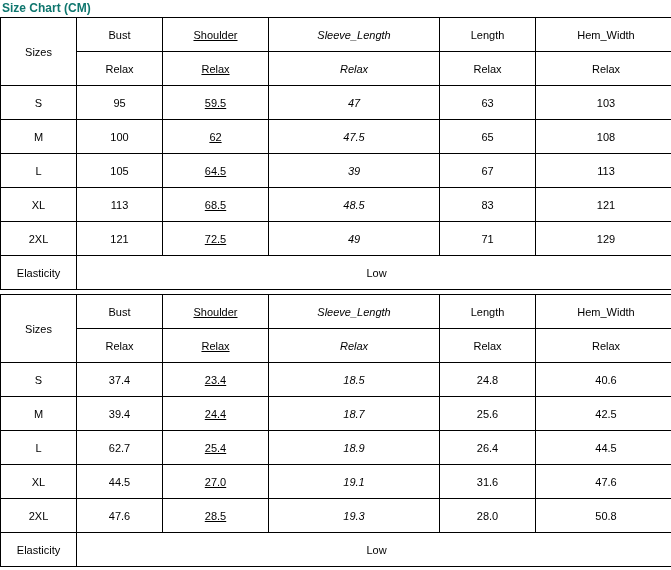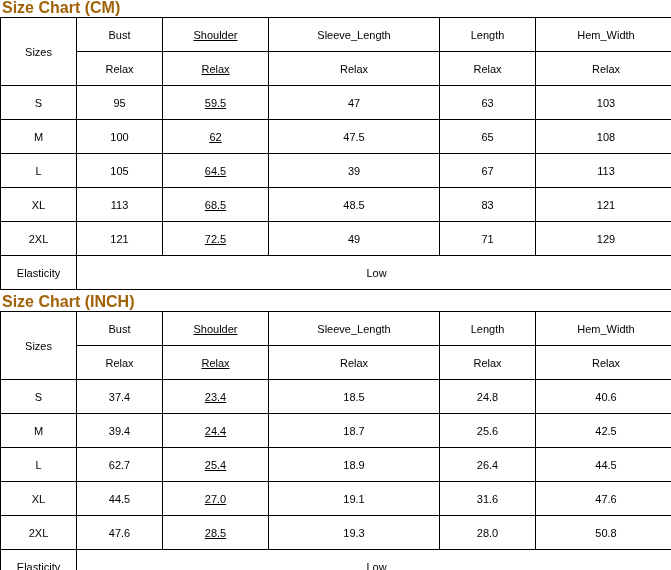--- a/index.html
+++ b/index.html
@@ -12,45 +12,45 @@
     height: 570px;
     font-family: "Liberation Sans", sans-serif;
     color: #000000;
     overflow: hidden;
   }
   .page {
     width: 671px;
     box-sizing: border-box;
   }
   .chart-title {
-    font-size: 16px;
+    font-size: 12px;
     font-weight: bold;
     line-height: 14px;
     padding: 1px 0 2px 2px;
-    color: #a16207;
+    color: #0f766e;
   }
   table.size-table {
     border-collapse: collapse;
     table-layout: fixed;
     width: 671px;
     font-size: 11px;
   }
   table.size-table td {
     border: 1px solid #000000;
     text-align: center;
     vertical-align: middle;
     padding: 0;
     height: 33px;
     color: #000;
     font-size: 11px;
   }
   td.col-sizes { width: 75px; }
   td.col-bust { width: 85px; }
   td.col-shoulder { width: 105px; text-decoration: underline; }
-  td.col-sleeve { width: 170px; }
+  td.col-sleeve { width: 170px; font-style: italic; }
   td.col-length { width: 95px; }
   td.col-hem { width: 140px; }
 
   .hdr-name { height: 33px; }
   .hdr-relax { height: 32px; }
   .row-cell { height: 33px; }
   .elasticity-label { height: 32px; }
   .elasticity-value { height: 32px; }
   .spacer { height: 4px; }
 </style>
@@ -121,21 +121,20 @@
 
       <tr>
         <td class="col-sizes elasticity-label">Elasticity</td>
         <td class="elasticity-value" colspan="5">Low</td>
       </tr>
     </tbody>
   </table>
 
   <div class="spacer"></div>
 
-  <div class="chart-title">Size Chart (INCH)</div>
   <table class="size-table">
     <tbody>
       <tr>
         <td class="col-sizes hdr-name" rowspan="2">Sizes</td>
         <td class="col-bust hdr-name">Bust</td>
         <td class="col-shoulder hdr-name">Shoulder</td>
         <td class="col-sleeve hdr-name">Sleeve_Length</td>
         <td class="col-length hdr-name">Length</td>
         <td class="col-hem hdr-name">Hem_Width</td>
       </tr>

